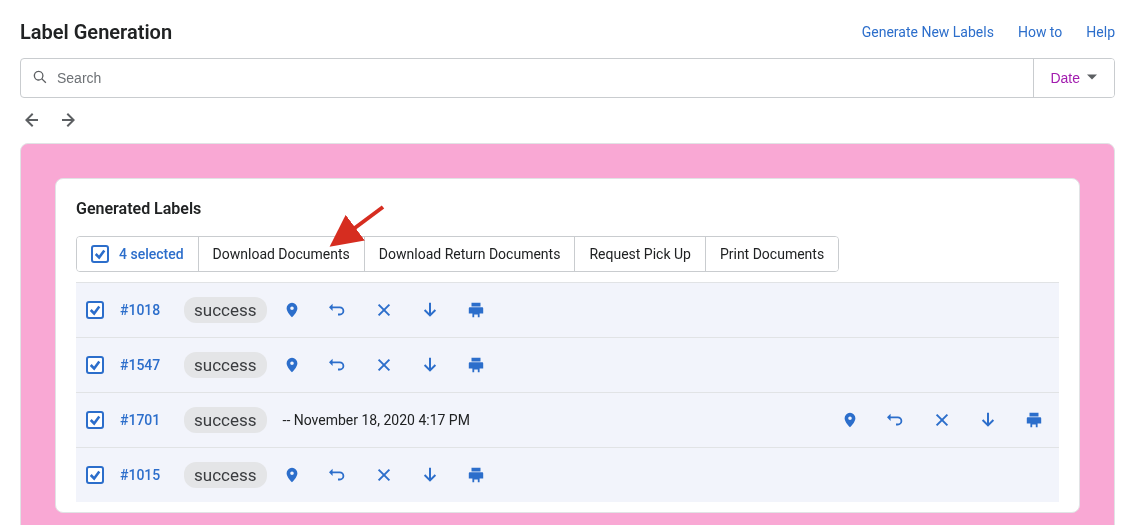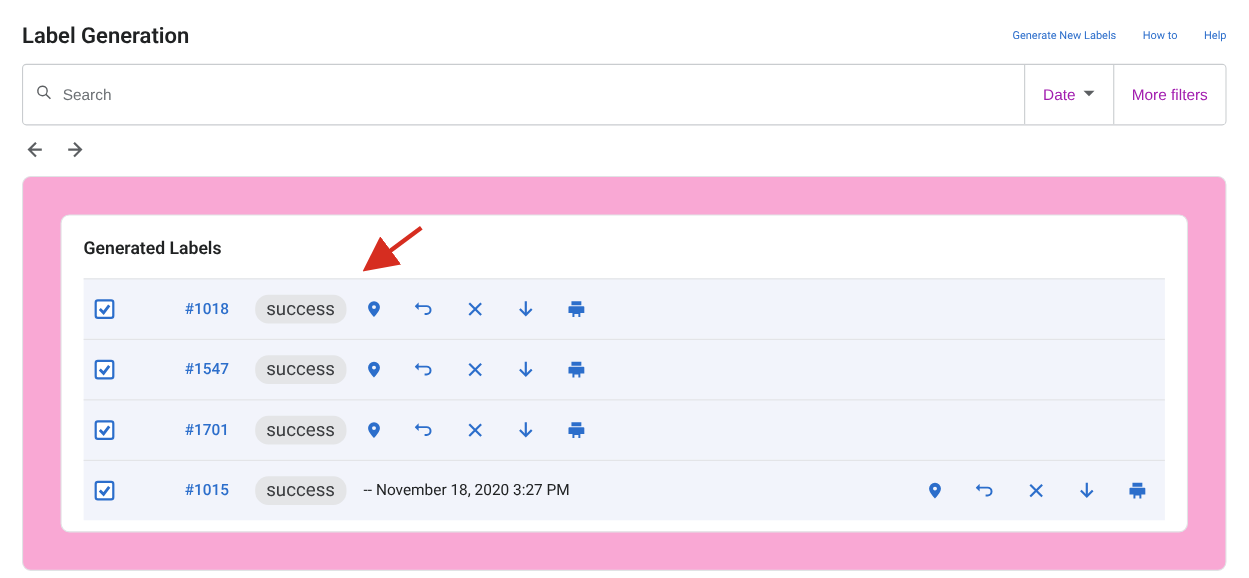--- a/index.html
+++ b/index.html
@@ -23,30 +23,30 @@
   .page-title {
     font-size: 20px;
     font-weight: 600;
   }
   .header-links {
     display: flex;
     gap: 24px;
   }
   .header-link {
     color: #2c6ecb;
-    font-size: 10px;
+    font-size: 14px;
     cursor: pointer;
   }
   .filter-bar {
     margin: 0 20px 12px 20px;
     display: flex;
     border: 1px solid #c9cccf;
     border-radius: 4px;
     overflow: hidden;
-    height: 56px;
+    height: 40px;
   }
   .search-wrap {
     display: flex;
     align-items: center;
     flex: 1;
     padding: 0 10px;
     gap: 8px;
   }
   .search-wrap svg { width: 18px; height: 18px; fill: #5c5f62; }
   .search-input {
@@ -128,21 +128,21 @@
   .rows { }
   .row {
     display: flex;
     align-items: center;
     padding: 14px 10px;
     border-top: 1px solid #e1e3e5;
     gap: 16px;
     background: #f2f4fb;
   }
   .row .chk { margin-left: 0; }
-  .order-id { color: #2c6ecb; font-weight: 500; min-width: 48px; cursor: pointer; margin-left: 48px; }
+  .order-id { color: #2c6ecb; font-weight: 500; min-width: 48px; cursor: pointer; }
   .badge {
     background: #e4e5e7;
     color: #3a3c3f;
     border-radius: 12px;
     padding: 3px 10px;
     font-size: 17px;
   }
   .datetime { color: #202223; flex: 1; }
   .row-actions { display: flex; gap: 28px; align-items: center; padding-right: 6px; }
   .row-actions span { display:inline-flex; cursor: pointer; }
@@ -179,36 +179,49 @@
         </svg>
     </span>
     <input class="search-input" placeholder="Search" style="">
   </div>
   <button class="filter-btn">
     <span>Date</span>
     <span><svg viewBox="0 0 12 12">
           <path d="M1 3.5l5 5 5-5z"></path>
         </svg></span>
   </button>
-  <button class="filter-btn">More filters</button>
 </div>
 
 <div class="pager">
   <span><svg viewBox="0 0 20 20">
         <path d="M12 3l1.4 1.4L8.8 9H18v2H8.8l4.6 4.6L12 17l-7-7z"></path>
       </svg></span>
   <span><svg viewBox="0 0 20 20">
         <path d="M8 3l-1.4 1.4L11.2 9H2v2h9.2l-4.6 4.6L8 17l7-7z"></path>
       </svg></span>
 </div>
 
 <div class="card-outer">
   <div class="card">
     <div class="card-title">Generated Labels</div>
 
+    <div class="bulk-bar">
+      <div class="bulk-cell">
+        <span class="chk">
+          <svg viewBox="0 0 14 14">
+              <polyline points="2,7 6,11 12,3"></polyline>
+            </svg>
+        </span>
+        <span class="bulk-selected">4 selected</span>
+      </div>
+      <div class="bulk-cell">Download Documents</div>
+      <div class="bulk-cell">Download Return Documents</div>
+      <div class="bulk-cell">Request Pick Up</div>
+      <div class="bulk-cell">Print Documents</div>
+    </div>
 
     <div class="rows" id="rows-container">
         <div class="row">
           <span class="chk">
             <svg viewBox="0 0 14 14">
               <polyline points="2,7 6,11 12,3"></polyline>
             </svg>
           </span>
           <span class="order-id">#1018</span>
           <span class="badge">success</span>
@@ -281,20 +294,21 @@
           </div>
         </div>
         <div class="row">
           <span class="chk">
             <svg viewBox="0 0 14 14">
               <polyline points="2,7 6,11 12,3"></polyline>
             </svg>
           </span>
           <span class="order-id">#1701</span>
           <span class="badge">success</span>
+          <span class="datetime">-- November 18, 2020 4:17 PM</span>
           <div class="row-actions">
             <span>
               <svg viewBox="0 0 20 20">
                 <path d="M10 2a6 6 0 016 6c0 4.5-6 10-6 10S4 12.5 4 8a6 6 0 016-6zm0 4a2 2 0 100 4 2 2 0 000-4z"></path>
               </svg>
             </span>
             <span>
               <svg viewBox="0 0 20 20">
                 <path d="M4 6h8a5 5 0 010 10h-2v-2h2a3 3 0 000-6H4v3L0 7l4-4v3z"></path>
               </svg>
@@ -319,21 +333,20 @@
           </div>
         </div>
         <div class="row">
           <span class="chk">
             <svg viewBox="0 0 14 14">
               <polyline points="2,7 6,11 12,3"></polyline>
             </svg>
           </span>
           <span class="order-id">#1015</span>
           <span class="badge">success</span>
-          <span class="datetime">-- November 18, 2020 3:27 PM</span>
           <div class="row-actions">
             <span>
               <svg viewBox="0 0 20 20">
                 <path d="M10 2a6 6 0 016 6c0 4.5-6 10-6 10S4 12.5 4 8a6 6 0 016-6zm0 4a2 2 0 100 4 2 2 0 000-4z"></path>
               </svg>
             </span>
             <span>
               <svg viewBox="0 0 20 20">
                 <path d="M4 6h8a5 5 0 010 10h-2v-2h2a3 3 0 000-6H4v3L0 7l4-4v3z"></path>
               </svg>

